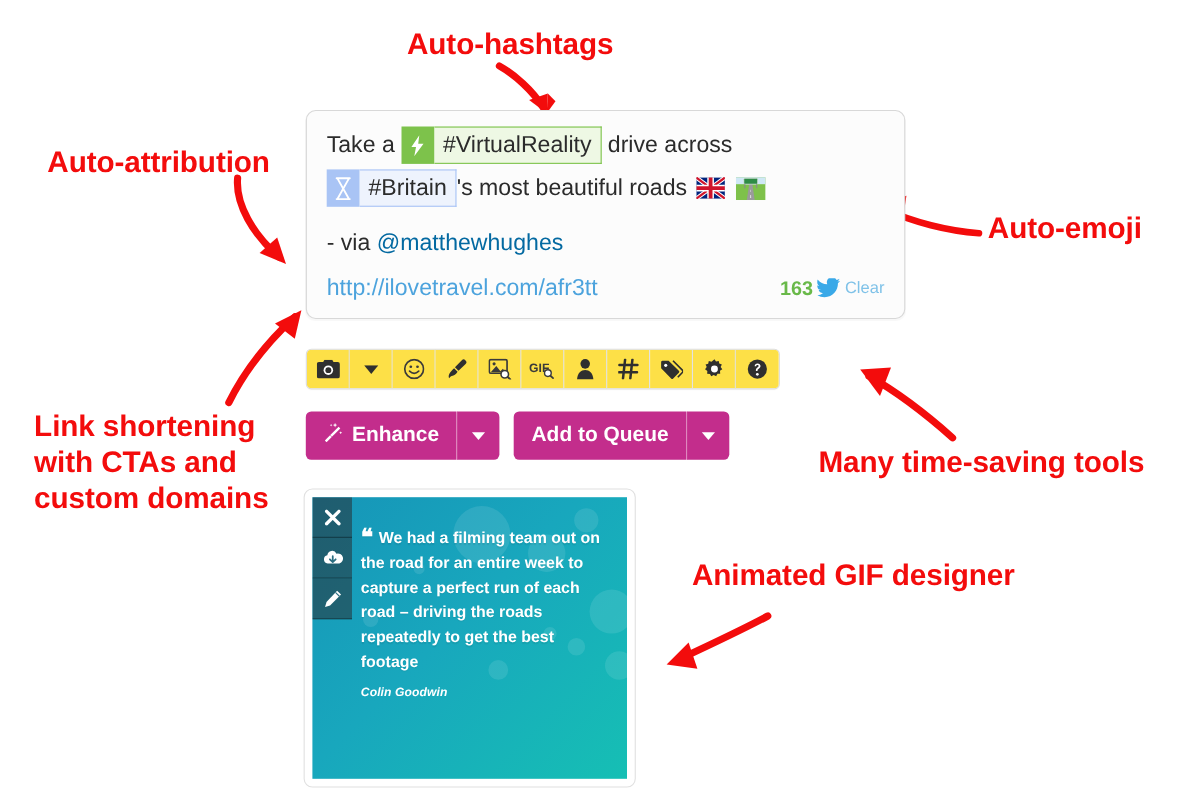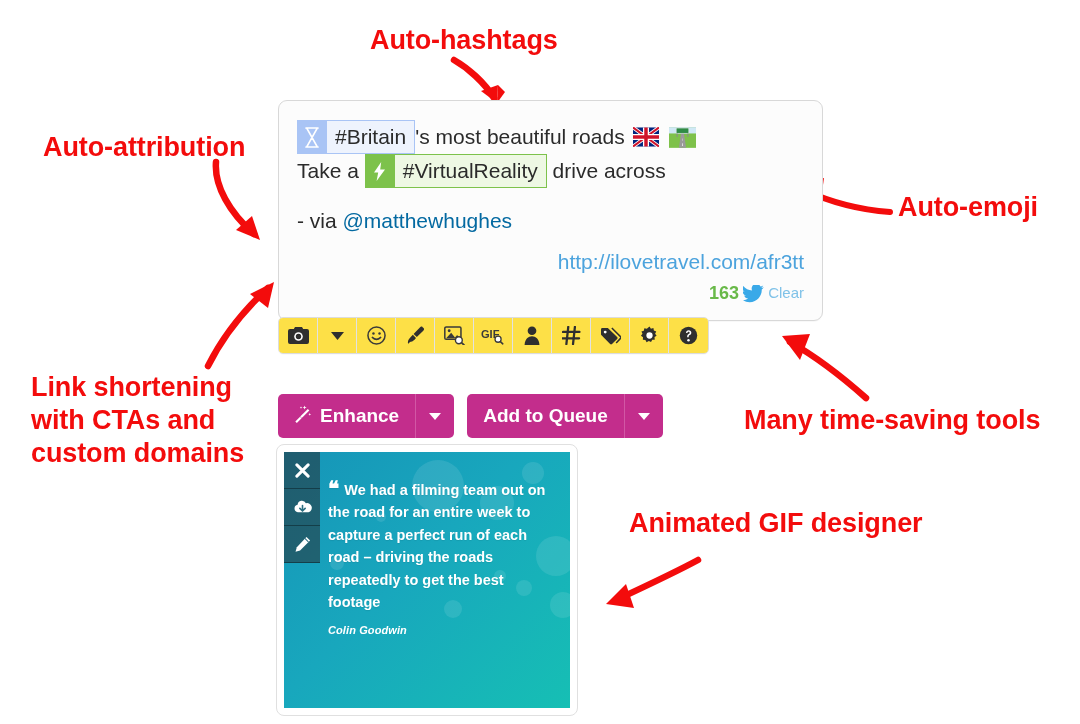--- a/index.html
+++ b/index.html
@@ -74,21 +74,21 @@
   .chip.blue .badge{background:#a9c4f5;}
   .chip.blue .word{background:#eef3fd;border:1px solid #a9c4f5;border-left:none;color:#2b2b2b;}
 
   .emoji{font-size:21px;line-height:1;display:inline-flex;align-items:center;}
   .emoji svg{display:block;}
   .emoji.flag{margin-left:8px;}
   .emoji.road{margin-left:10px;}
 
   .via-line{margin-top:16px;font-size:21px;color:#2b2b2b;}
   .mention{color:#0369a1;}
-  .urlrow{display:flex;align-items:flex-end;justify-content:space-between;margin-top:7px;flex-direction:column;}
+  .urlrow{display:flex;align-items:flex-end;justify-content:space-between;margin-top:7px;}
   .shorturl{color:#4ca3dd;font-size:21px;}
   .meta{display:flex;align-items:center;gap:4px;padding-bottom:2px;}
   .count{color:#69b949;font-weight:bold;font-size:18px;}
   .clear{color:#7fc2e8;font-size:15px;}
   .bird svg{display:block;}
 
   
   .toolbar{
     position:absolute;left:278px;top:317px;
     display:flex;
@@ -115,21 +115,20 @@
     background:#c32d8c;
     color:#fff;
     border:none;
     font-size:19px;
     font-weight:bold;
     font-family:"Liberation Sans", sans-serif;
     height:44px;
     display:flex;align-items:center;justify-content:center;
     padding:0 16px;
     box-sizing:border-box;
-    margin-top:20px;
   }
   .btn.main{border-radius:5px 0 0 5px;gap:8px;}
   .btn.caret{border-radius:0 5px 5px 0;width:39px;padding:0;border-left:1px solid #d257a5;}
   .caret-tri{width:0;height:0;border-left:6px solid transparent;border-right:6px solid transparent;border-top:7px solid #fff;}
 
   
   .gifcard{
     position:absolute;left:276px;top:444px;
     width:302px;height:272px;
     background:#fff;
@@ -228,20 +227,33 @@
   <div class="arrow" style="left:598px;top:552px;">
     <svg width="112" height="60" viewBox="0 0 112 60">
       <path d="M100 8 C 78 20, 48 34, 18 48" stroke="#f30c0c" stroke-width="6.5" fill="none" stroke-linecap="round"></path>
       <path d="M8 52 L 28 32 L 36 56 Z" fill="#f30c0c"></path>
     </svg>
   </div>
 
   <div class="composer">
     <div class="ctext">
 
+      <div class="line">
+        <span>Take a </span>
+        <span class="chip green">
+          <span class="badge">
+            <svg width="13" height="19" viewBox="0 0 13 19">
+                <path d="M8.2 0 L1 10.6 h4.2 L3.6 19 L12 7.6 H7.2 Z" fill="#fff"></path>
+              </svg>
+          </span>
+          <span class="word">#VirtualReality</span>
+        </span>
+        <span> drive across</span>
+      </div>
+
       <div class="line l2">
         <span class="chip blue">
           <span class="badge">
             <svg width="16" height="21" viewBox="0 0 16 21">
               <path d="M2 1 H14 M2 20 H14 M3 1.6 L13 19.4 M13 1.6 L3 19.4" stroke="#fff" stroke-width="1.7" fill="none" stroke-linecap="round"></path>
             </svg>
           </span>
           <span class="word">#Britain</span>
         </span>
         <span>'s most beautiful roads</span>
@@ -258,33 +270,20 @@
           <svg width="27" height="21" viewBox="0 0 30 23">
             <rect width="30" height="23" fill="#7ec14a"></rect>
             <rect y="0" width="30" height="7" fill="#cfe8f5"></rect>
             <path d="M11 23 L13.4 7 H16.6 L19 23 Z" fill="#9a9a9a"></path>
             <path d="M14.6 21 L15.4 21 L15.3 18 L14.7 18 Z M14.9 15 L15.3 15 L15.2 12.5 L14.85 12.5 Z" fill="#fff"></path>
             <rect x="8" y="1" width="14" height="6" rx="1" fill="#2f8c46"></rect>
             <rect x="8" y="1" width="14" height="6" rx="1" fill="none" stroke="#e9e9e9" stroke-width=".7"></rect>
             <path d="M9 7 V11 M21 7 V11" stroke="#8b8b8b" stroke-width="1.2"></path>
           </svg>
         </span>
-      </div>
-
-      <div class="line">
-        <span>Take a </span>
-        <span class="chip green">
-          <span class="badge">
-            <svg width="13" height="19" viewBox="0 0 13 19">
-                <path d="M8.2 0 L1 10.6 h4.2 L3.6 19 L12 7.6 H7.2 Z" fill="#fff"></path>
-              </svg>
-          </span>
-          <span class="word">#VirtualReality</span>
-        </span>
-        <span> drive across</span>
       </div>
 
       <div class="via-line">
         <span>- via </span><span class="mention">@matthewhughes</span>
       </div>
 
       <div class="urlrow">
         <span class="shorturl">http://ilovetravel.com/afr3tt</span>
         <span class="meta">
           <span class="count">163</span>

